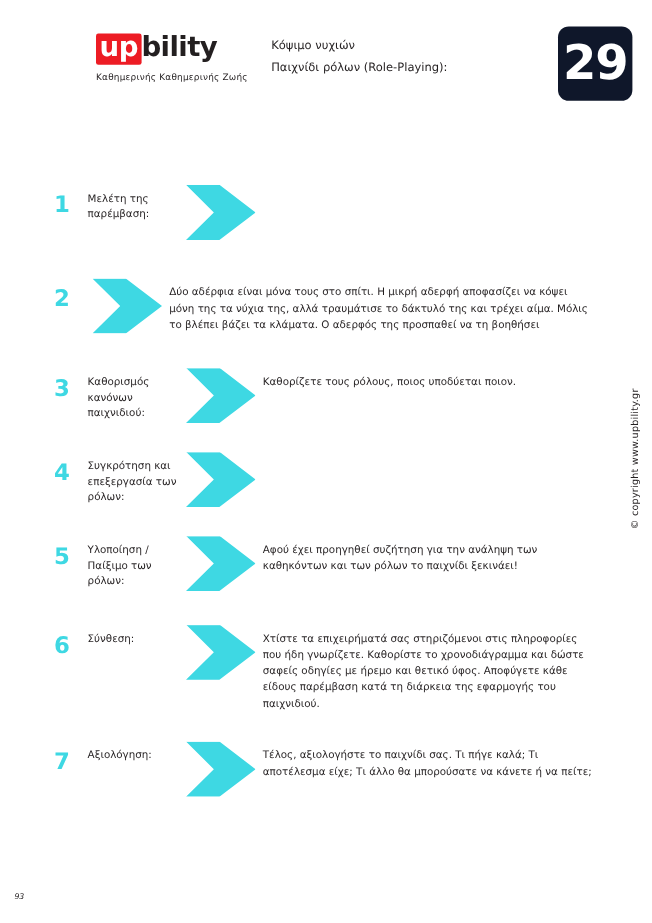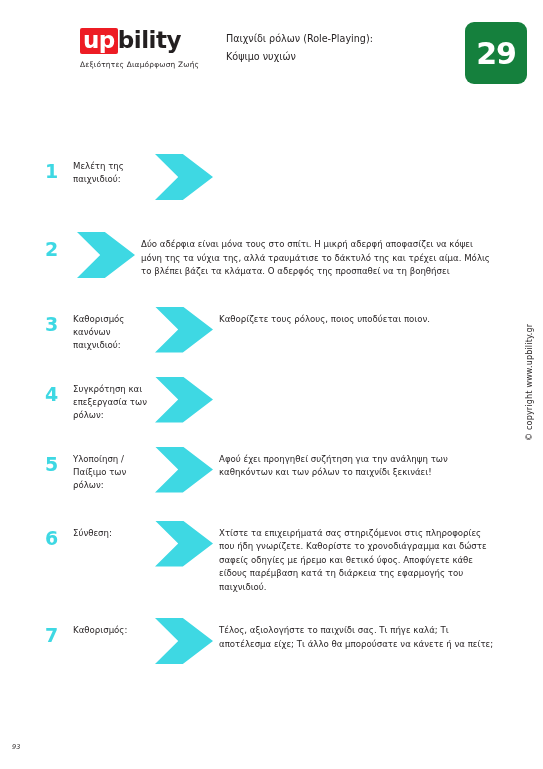--- a/index.html
+++ b/index.html
@@ -65,24 +65,24 @@
     font-size: 9.6px;
     line-height: 18px;
     color: #231f20;
   }
   .badge {
     position: absolute;
     right: 25px;
     top: 0px;
     width: 62px;
     height: 62px;
-    background: #15803d;
+    background: #0f172a;
     border-radius: 9px;
     color: #ffffff;
-    font-size: 30px;
+    font-size: 40px;
     font-weight: bold;
     display: flex;
     align-items: center;
     justify-content: center;
     letter-spacing: -1px;
   }
 
   
   .intro {
     position: absolute;
@@ -180,37 +180,37 @@
 </style>
 </head>
 <body>
 
 <div class="page">
 
   <div class="header">
 
     <div class="logo-block">
       <div class="logo-word"><span class="logo-up">up</span><span>bility</span></div>
-      <div class="logo-tag">Δεξιότητες  Διαμόρφωση Ζωής</div>
+      <div class="logo-tag">Καθημερινής  Καθημερινής Ζωής</div>
     </div>
 
     <div class="header-title">
+      <div>Κόψιμο νυχιών</div>
       <div>Παιχνίδι ρόλων (Role-Playing):</div>
-      <div>Κόψιμο νυχιών</div>
     </div>
 
     <div class="badge">29</div>
   </div>
 
 
   <div class="steps">
 
     <div class="step s1">
       <div class="step-num">1</div>
-      <div class="step-label">Μελέτη της παιχνιδιού:</div>
+      <div class="step-label">Μελέτη της παρέμβαση:</div>
       <div class="step-arrow"></div>
     </div>
 
     <div class="step s2">
       <div class="step-num">2</div>
       <div class="step-arrow"></div>
       <div class="step-text">Δύο αδέρφια είναι μόνα τους στο σπίτι. Η μικρή αδερφή αποφασίζει να κόψει μόνη της τα νύχια της, αλλά τραυμάτισε το δάκτυλό της και τρέχει αίμα. Μόλις το βλέπει βάζει τα κλάματα. Ο αδερφός της προσπαθεί να τη βοηθήσει</div>
     </div>
 
     <div class="step s3">
@@ -235,21 +235,21 @@
 
     <div class="step s6">
       <div class="step-num">6</div>
       <div class="step-label">Σύνθεση:</div>
       <div class="step-arrow"></div>
       <div class="step-text">Χτίστε τα επιχειρήματά σας στηριζόμενοι στις πληροφορίες που ήδη γνωρίζετε. Καθορίστε το χρονοδιάγραμμα και δώστε σαφείς οδηγίες με ήρεμο και θετικό ύφος. Αποφύγετε κάθε είδους παρέμβαση κατά τη διάρκεια της εφαρμογής του παιχνιδιού.</div>
     </div>
 
     <div class="step s7">
       <div class="step-num">7</div>
-      <div class="step-label">Καθορισμός:</div>
+      <div class="step-label">Αξιολόγηση:</div>
       <div class="step-arrow"></div>
       <div class="step-text">Τέλος, αξιολογήστε το παιχνίδι σας. Τι πήγε καλά; Τι αποτέλεσμα είχε; Τι άλλο θα μπορούσατε να κάνετε ή να πείτε;</div>
     </div>
 
   </div>
 
   <div class="side-copy">© copyright www.upbility.gr</div>
 
   <div class="footer-page">93</div>
 

